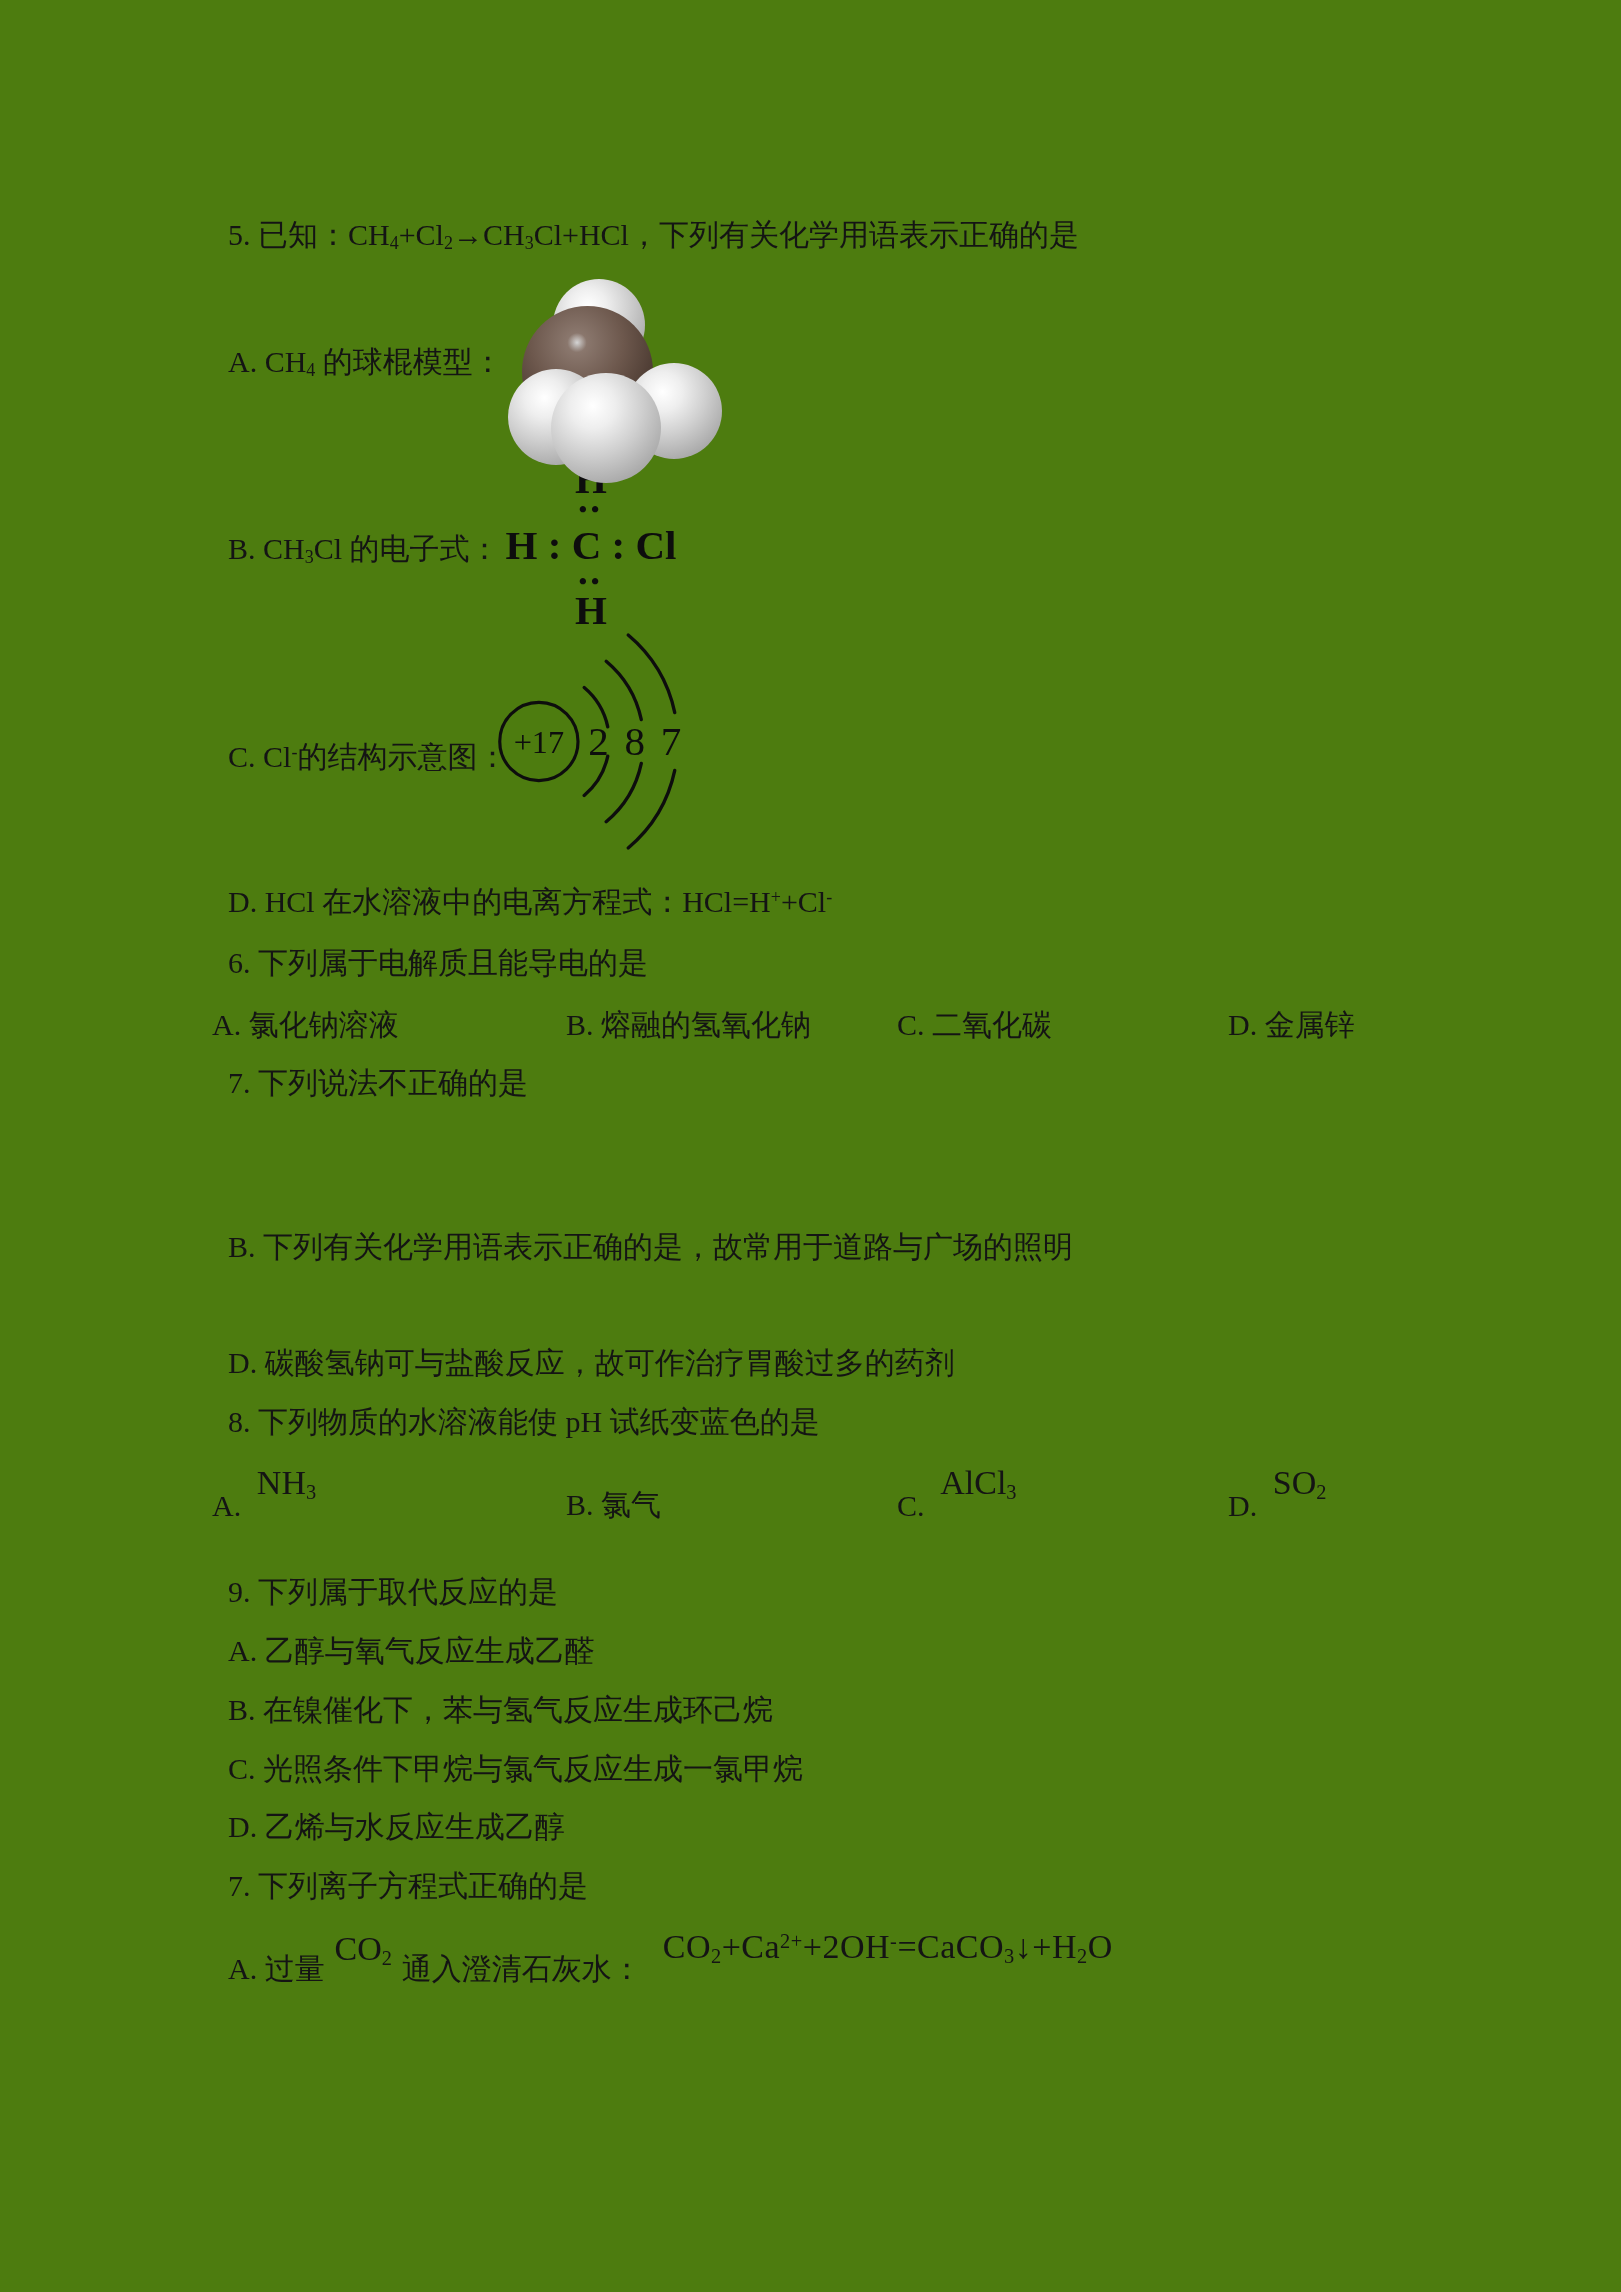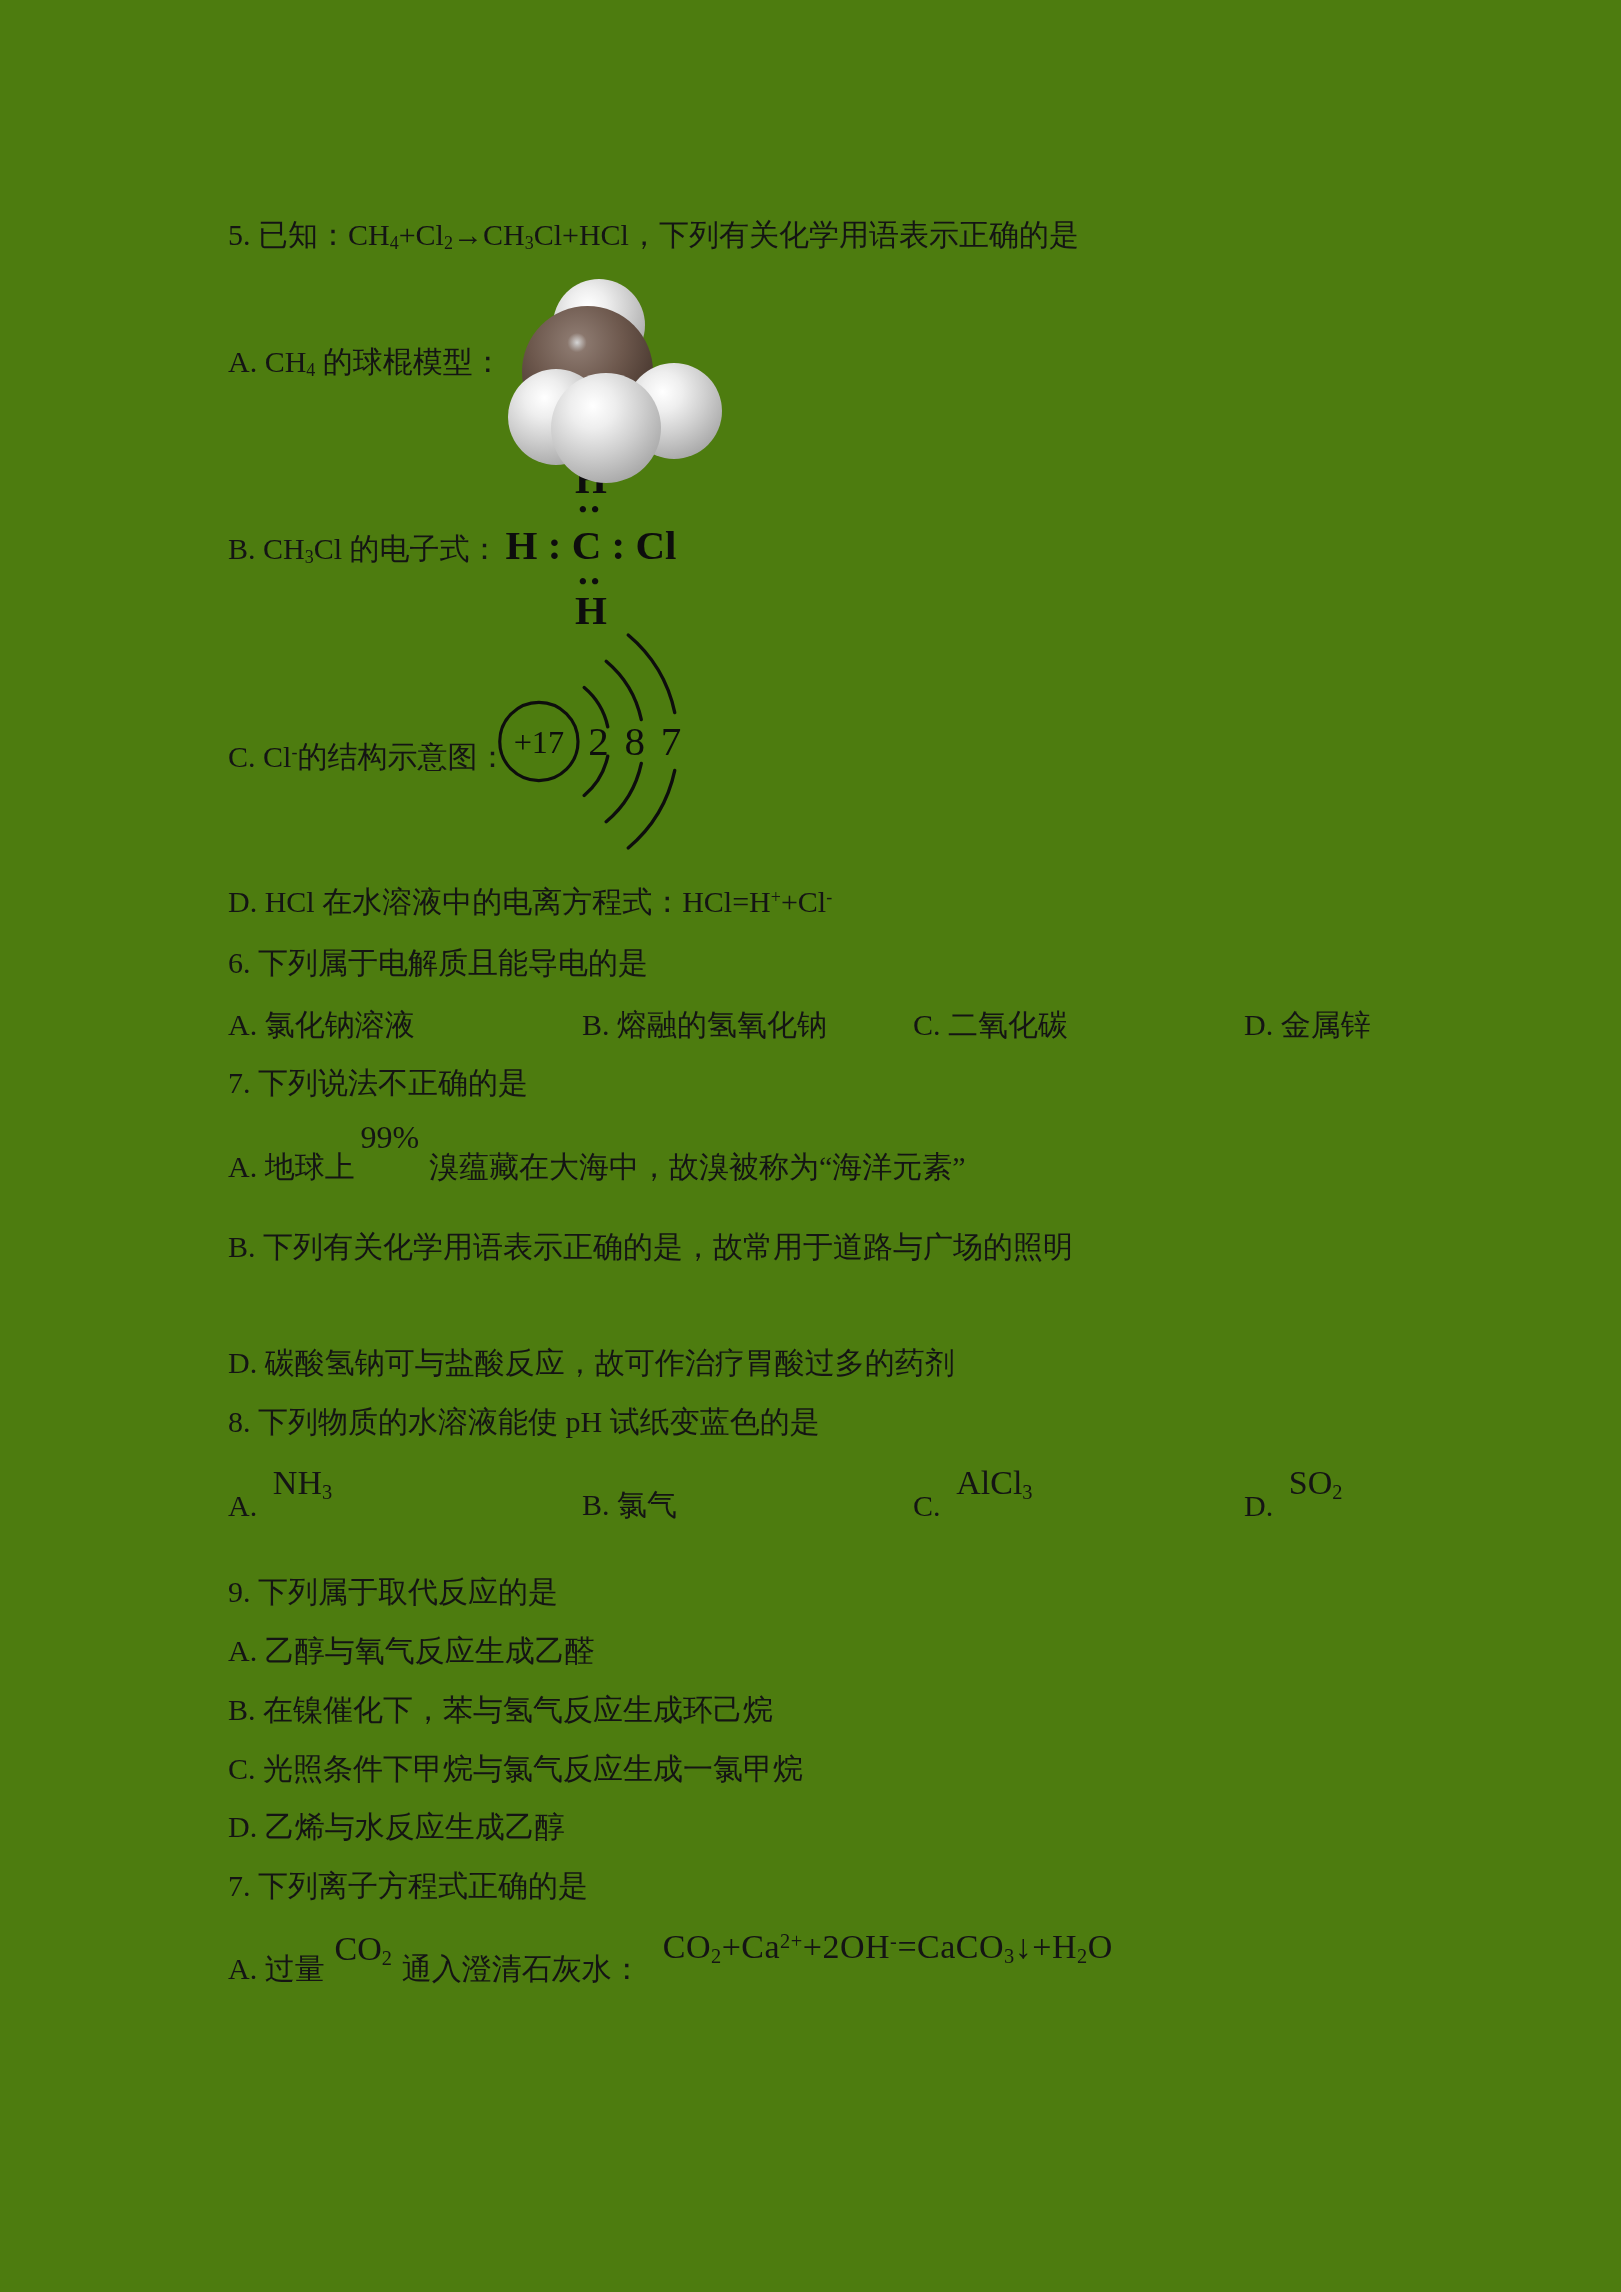--- a/index.html
+++ b/index.html
@@ -5,21 +5,21 @@
   html,body{margin:0;padding:0;}
   body{
     width:1621px;height:2293px;background:#ffffff;
     font-family:"Liberation Serif","DejaVu Serif",serif;
     color:#141414;position:relative;overflow:hidden;
   }
   .page{position:absolute;left:0;top:0;width:1621px;height:2293px;background:#4d7c0f;}
   .line{position:absolute;left:228px;font-size:30px;line-height:37px;white-space:nowrap;}
   .fm sub{font-size:0.60em;vertical-align:-0.22em;line-height:0;}
   .fm sup{font-size:0.60em;vertical-align:0.50em;line-height:0;}
-  .opt-row{position:absolute;left:228px;width:1235px;height:43px;}
+  .opt-row{position:absolute;left:212px;width:1235px;height:43px;}
   .opt-col{position:absolute;top:0;white-space:nowrap;font-size:30px;line-height:37px;}
   .c0{left:0;} .c1{left:354px;} .c2{left:685px;} .c3{left:1016px;}
   .raised-99{display:inline-block;transform:translateY(-29px);font-size:32px;margin:0 9.8px 0 5.9px;}
   .raised-f8{display:inline-block;transform:translateY(-21.6px);font-size:34px;margin-left:15.7px;}
   .raised-co2{display:inline-block;transform:translateY(-18.6px);font-size:34px;margin:0 9.8px;text-align:center;}
   .raised-eq{display:inline-block;transform:translateY(-20.6px);font-size:34px;margin-left:21px;letter-spacing:0.5px;}
 
   
   .molecule{position:absolute;left:508px;top:279px;width:225px;height:182px;}
   .sphere{position:absolute;border-radius:50%;}
@@ -100,23 +100,20 @@
 
   <div class="line" style="top:944px">6. 下列属于电解质且能导电的是</div>
   <div class="opt-row" style="top:1006px">
     <span class="opt-col c0">A. 氯化钠溶液</span>
     <span class="opt-col c1">B. 熔融的氢氧化钠</span>
     <span class="opt-col c2">C. 二氧化碳</span>
     <span class="opt-col c3">D. 金属锌</span>
   </div>
 
   <div class="line" style="top:1064px">7. 下列说法不正确的是</div>
-  <div class="line" style="top:1148px">
-    <span>A. 地球上</span><span class="raised-99">99%</span><span>溴蕴藏在大海中，故溴被称为“海洋元素”</span>
-  </div>
   <div class="line" style="top:1228px">B. 下列有关化学用语表示正确的是，故常用于道路与广场的照明</div>
   <div class="line" style="top:1344px">D. 碳酸氢钠可与盐酸反应，故可作治疗胃酸过多的药剂</div>
 
   <div class="line" style="top:1403px">8. 下列物质的水溶液能使 pH 试纸变蓝色的是</div>
   <div class="opt-row" style="top:1486px">
     <span class="opt-col c0"><span>A.</span><span class="fm raised-f8">NH<sub>3</sub></span></span>
     <span class="opt-col c1">B. 氯气</span>
     <span class="opt-col c2"><span>C.</span><span class="fm raised-f8">AlCl<sub>3</sub></span></span>
     <span class="opt-col c3"><span>D.</span><span class="fm raised-f8">SO<sub>2</sub></span></span>
   </div>

